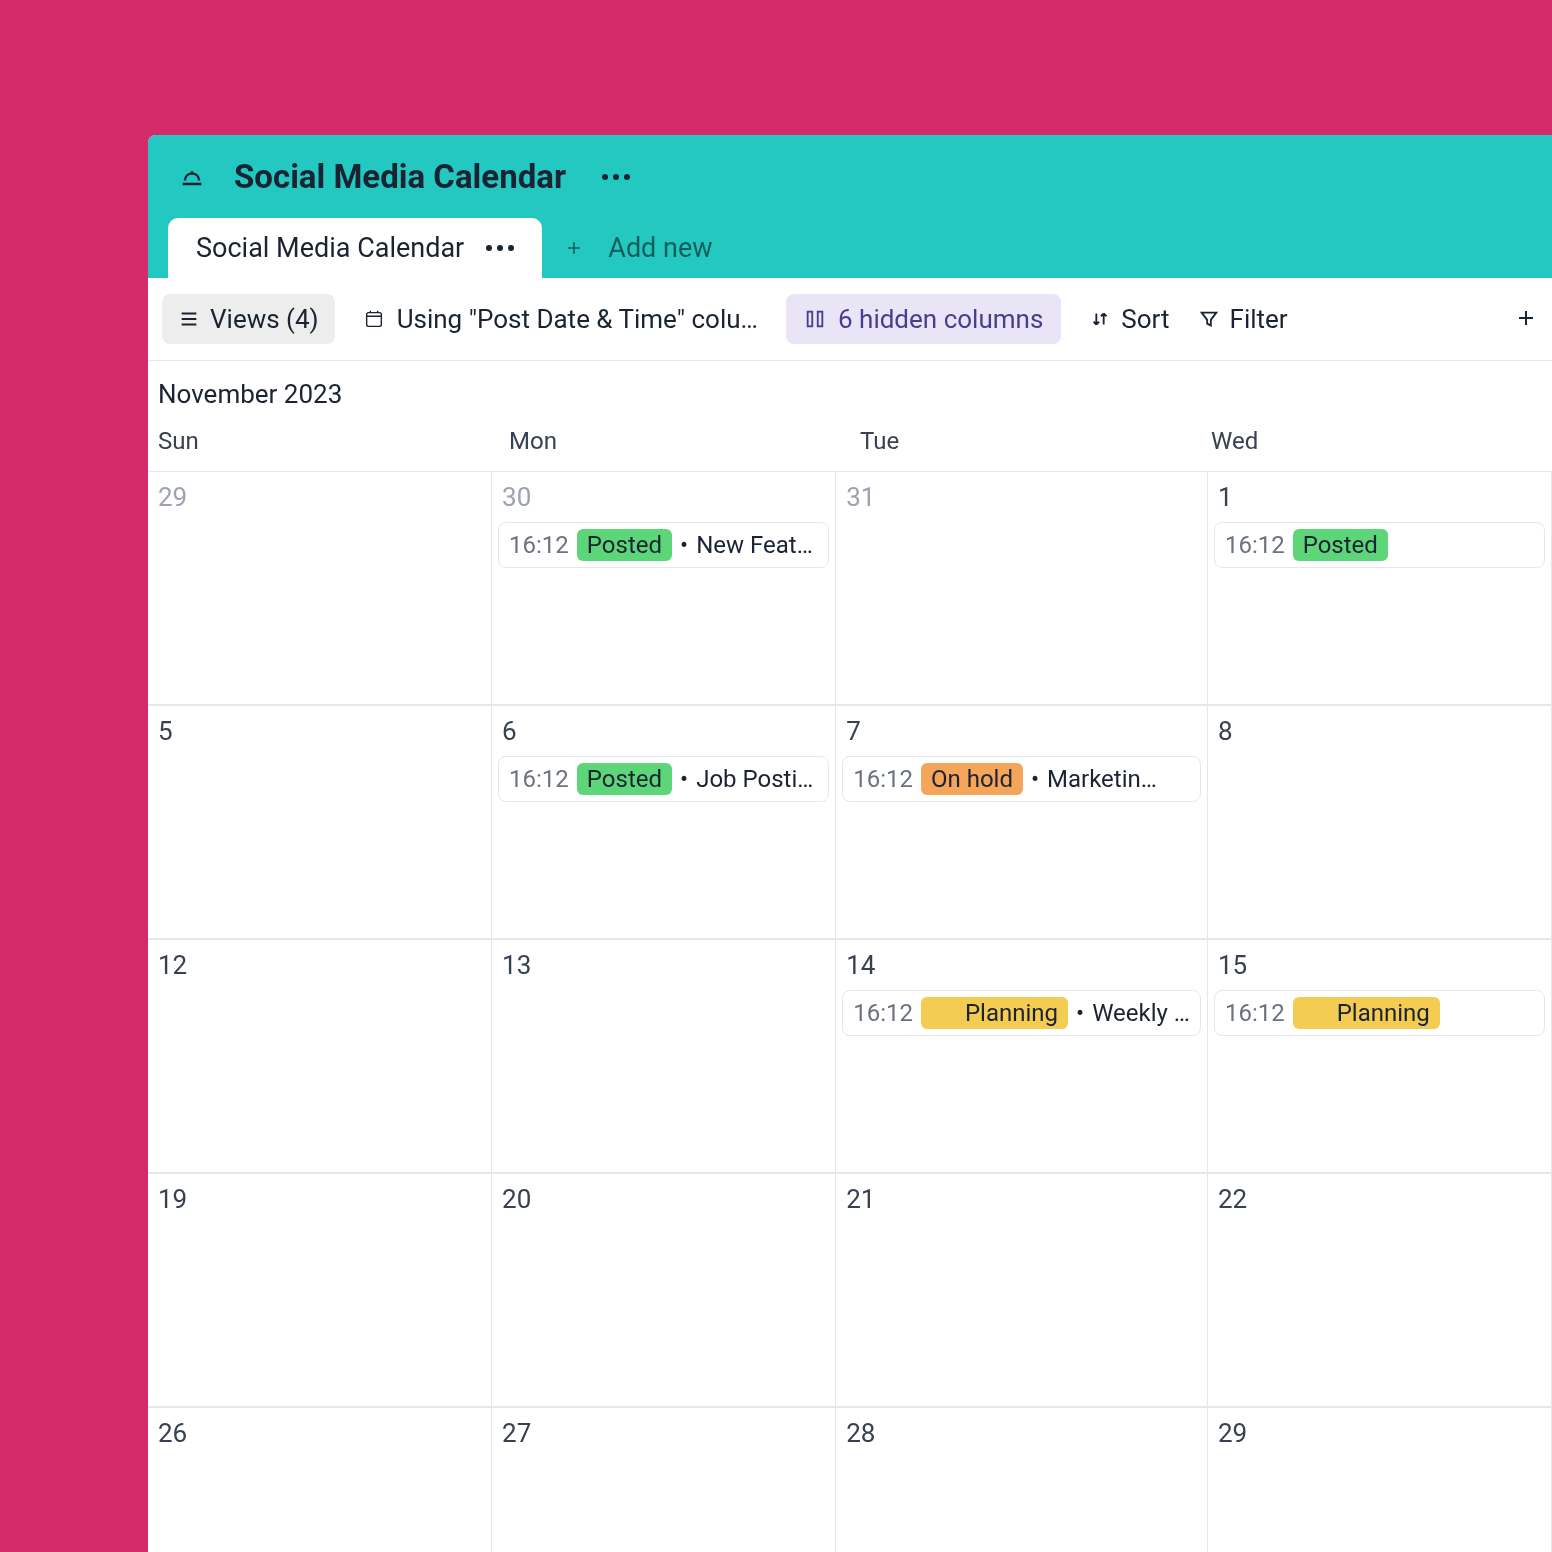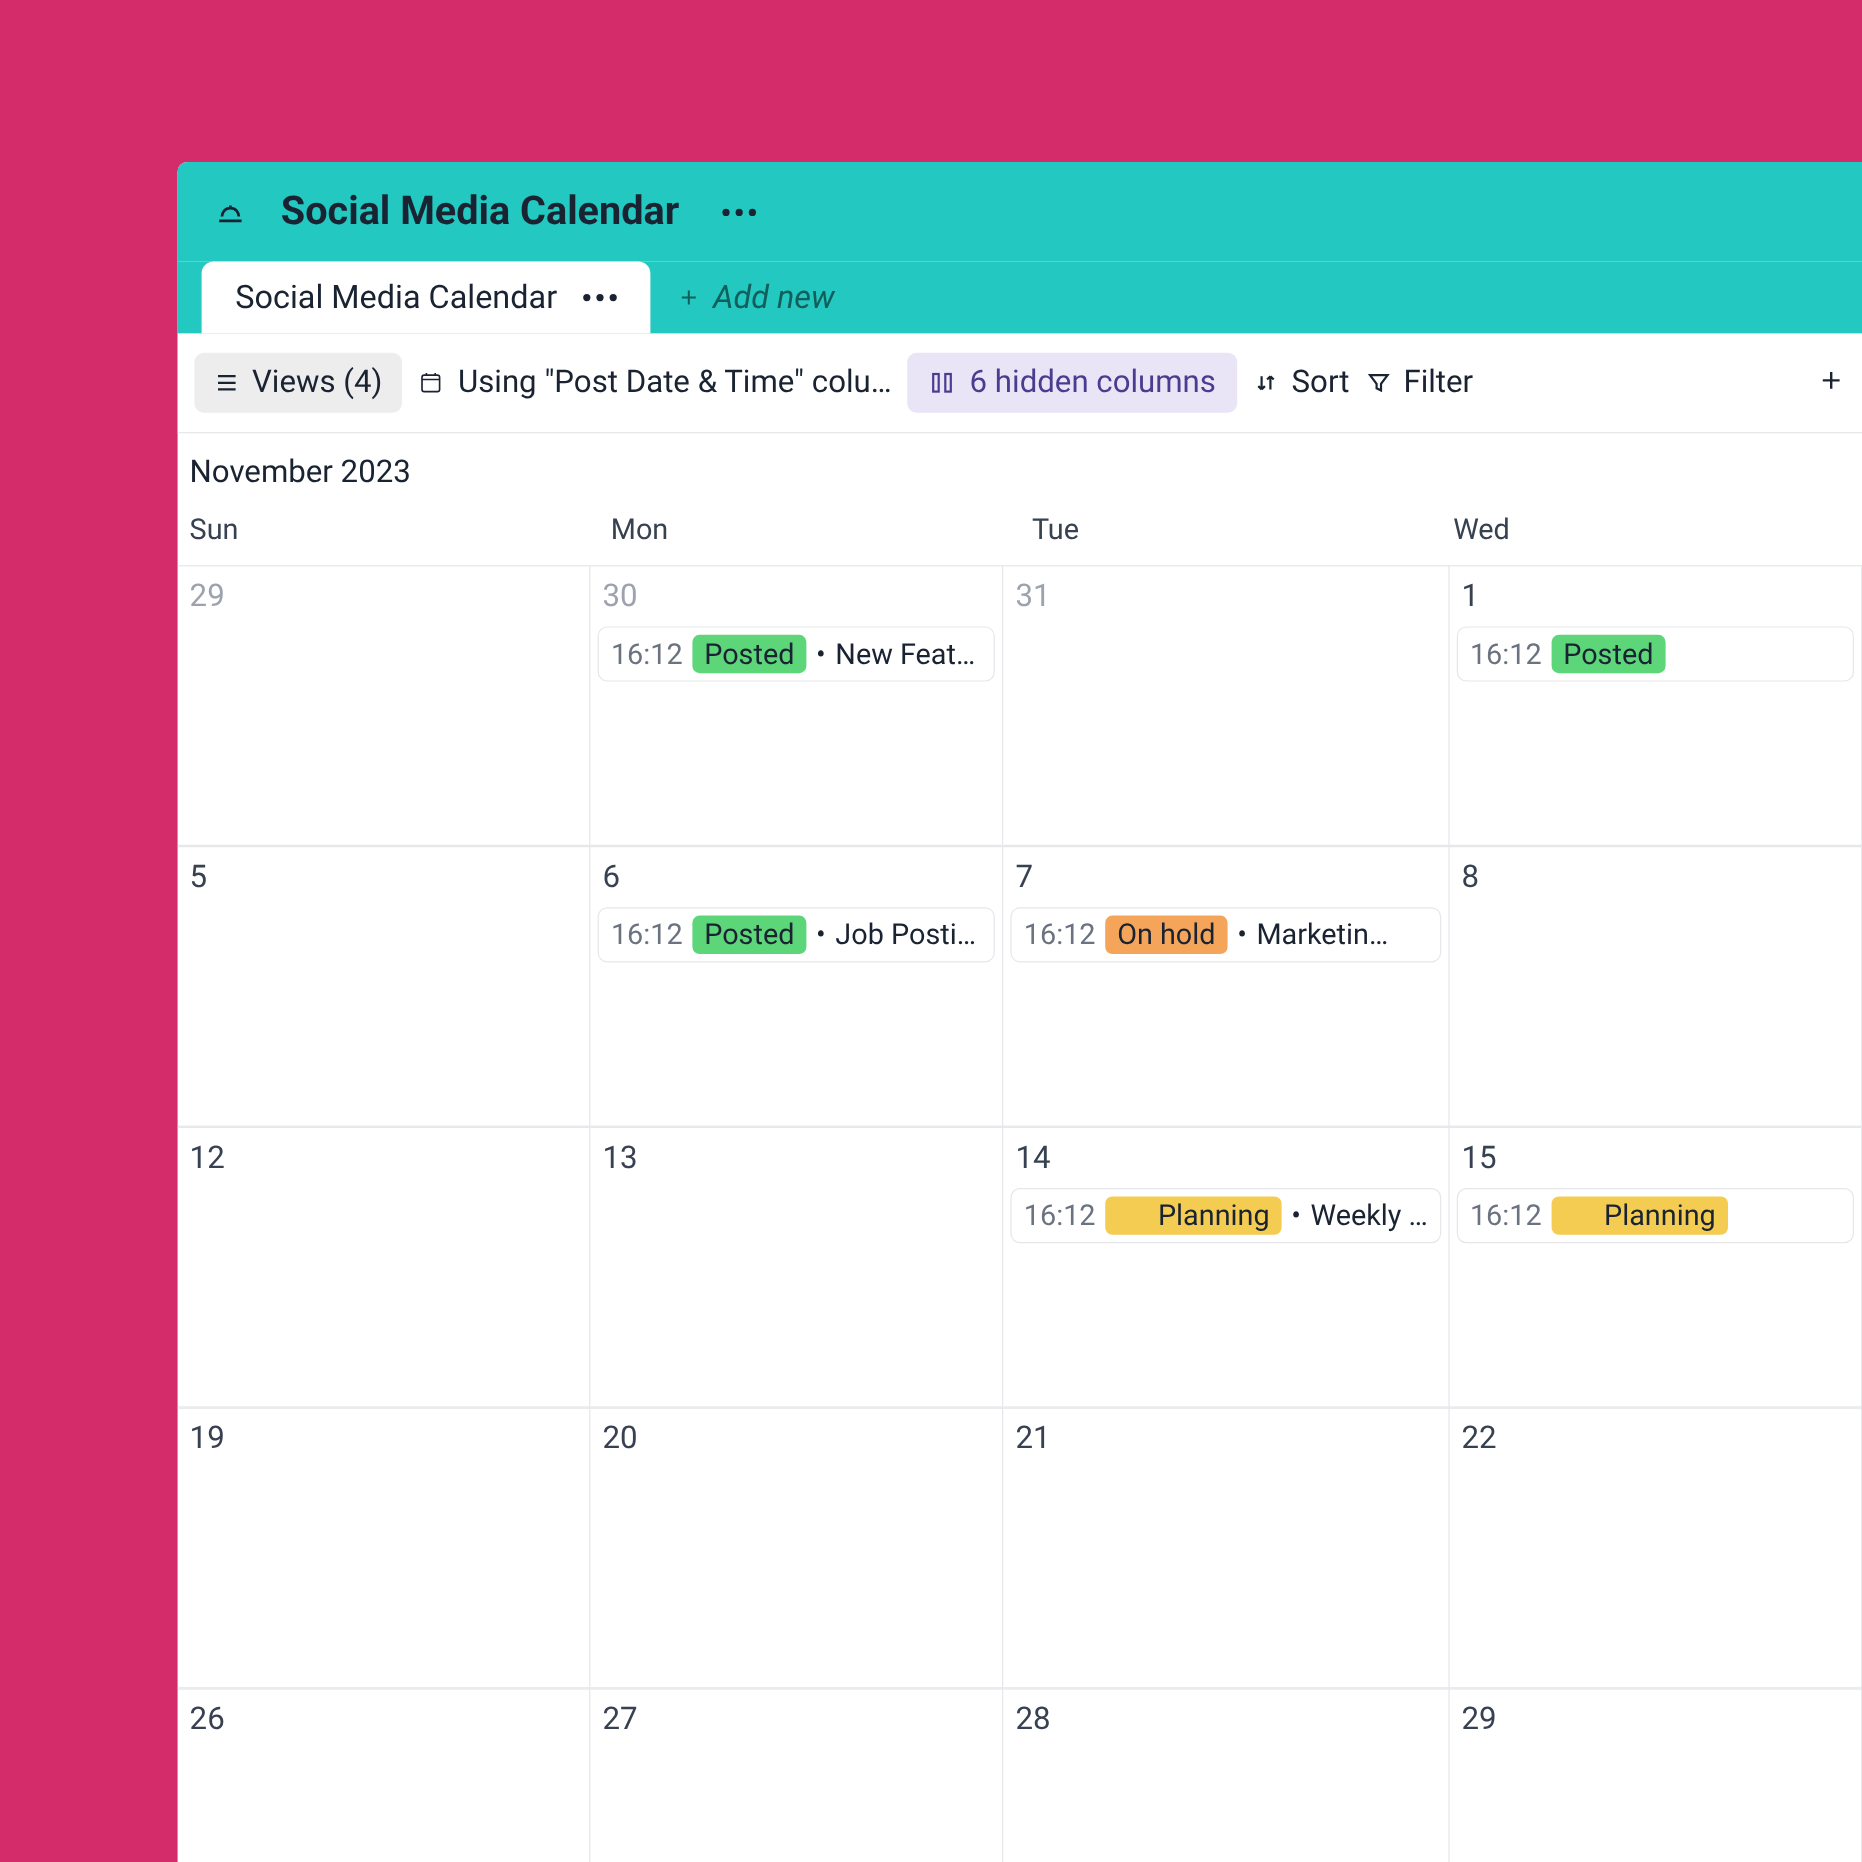--- a/index.html
+++ b/index.html
@@ -7,23 +7,23 @@
 .app-window { position:absolute; left:148px; top:135px; width:1404px; background:#fff; border-top-left-radius:8px; overflow:hidden; }
 .header { background:#23c8c1; padding:22px 30px 22px 30px; display:flex; align-items:center; gap:28px; }
 .header-icon svg { width:28px; height:28px; display:block; }
 .header-title { font-size:33px; font-weight:700; color:#1a2332; }
 .header-more { display:flex; gap:5px; margin-left:8px; }
 .dot { width:6px; height:6px; border-radius:50%; background:#1a2332; }
 .tabrow { background:#23c8c1; display:flex; align-items:flex-end; padding-left:20px; }
 .tab { background:#fff; padding:14px 28px; border-top-left-radius:10px; border-top-right-radius:10px; display:flex; align-items:center; gap:22px; }
 .tab-label { font-size:27px; color:#1a2332; font-weight:400; }
 .tab-more { display:flex; gap:5px; }
-.add-new { display:flex; align-items:center; gap:10px; padding:14px 22px; color:#125e5a; font-size:27px;font-style:italic; }
+.add-new { display:flex; align-items:center; gap:24px; padding:14px 22px; color:#125e5a; font-size:27px; }
 .add-new svg { width:20px; height:20px; }
-.toolbar { background:#fff; padding:16px 14px; display:flex; align-items:center; gap:13px; border-bottom:1px solid #e5e7eb; }
+.toolbar { background:#fff; padding:16px 14px; display:flex; align-items:center; gap:28px; border-bottom:1px solid #e5e7eb; }
 .views-btn { background:#ededed; border-radius:8px; padding:10px 16px; display:flex; align-items:center; gap:10px; font-size:26px; color:#1a2332; }
 .col-indicator { display:flex; align-items:center; gap:12px; font-size:26px; color:#1a2332; }
 .hidden-cols { background:#e9e5f7; border-radius:8px; padding:10px 18px; display:flex; align-items:center; gap:12px; font-size:26px; color:#4a3d8f; }
 .sort-btn,.filter-btn { display:flex; align-items:center; gap:10px; font-size:26px; color:#1a2332; }
 .plus-right { margin-left:auto; font-size:30px; color:#1a2332; }
 .month-label { padding:18px 10px 14px 10px; font-size:26px; font-weight:400; color:#1a2332; }
 .cal-grid { display:grid; grid-template-columns:repeat(4,1fr); }
 .day-header { padding:4px 10px 16px 10px; font-size:24px; color:#374151; }
 .cell { border:1px solid #e5e7eb; border-left:none; min-height:234px; padding:10px 6px; position:relative; }
 .cell:first-child { border-left:1px solid #e5e7eb; border-left:none; }

